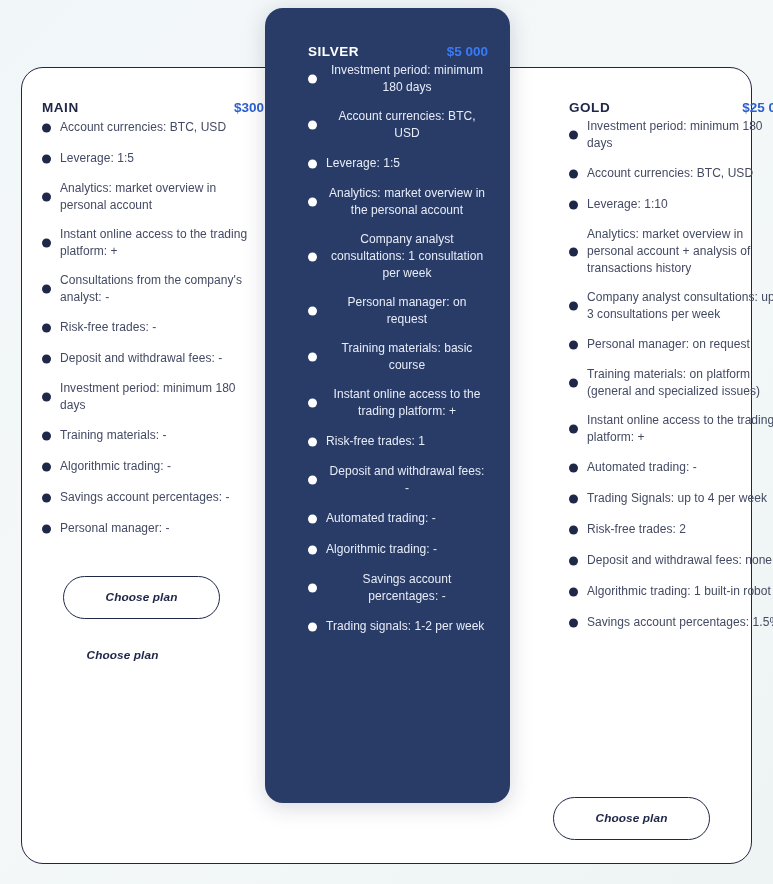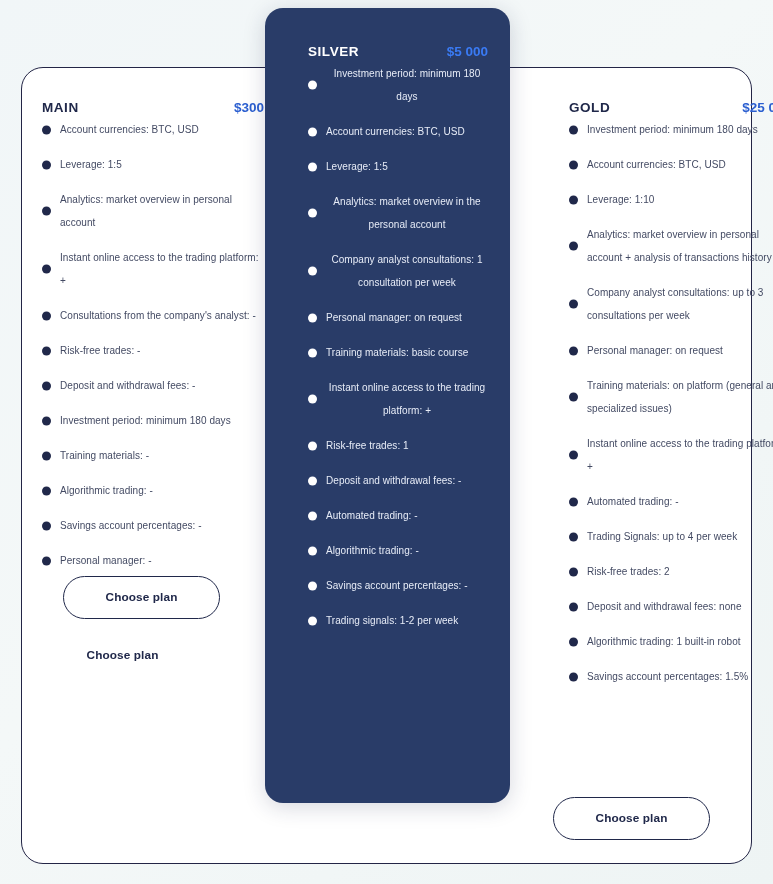--- a/index.html
+++ b/index.html
@@ -119,22 +119,22 @@
     width: 9px;
     height: 9px;
     border-radius: 50%;
     background: #20284a;
     flex: 0 0 auto;
   }
   .plan-silver ul.features li .bullet {
     background: #ffffff;
   }
   ul.features li .ftext {
-    font-size: 10px;
-    line-height: 23px;
+    font-size: 12px;
+    line-height: 17px;
     color: #434a63;
     letter-spacing: 0.05px;
   }
   .plan-silver ul.features li .ftext {
     color: #e7ecf7;
   }
 
   
   .btn {
     display: block;
@@ -143,20 +143,21 @@
     font-size: 11.8px;
     font-weight: bold;
     letter-spacing: 0.1px;
     color: #20284a;
     background: #ffffff;
     border: 1.3px solid #20284a;
     border-radius: 22px;
     padding: 13px 0 14px;
     cursor: pointer;
     font-family: "Liberation Sans", sans-serif;
+    font-style: italic;
   }
   .btn-main {
     position: absolute;
     left: 63px;
     top: 576px;
     width: 157px;
   }
   .btn-silver {
     position: absolute;
     left: 44px;

